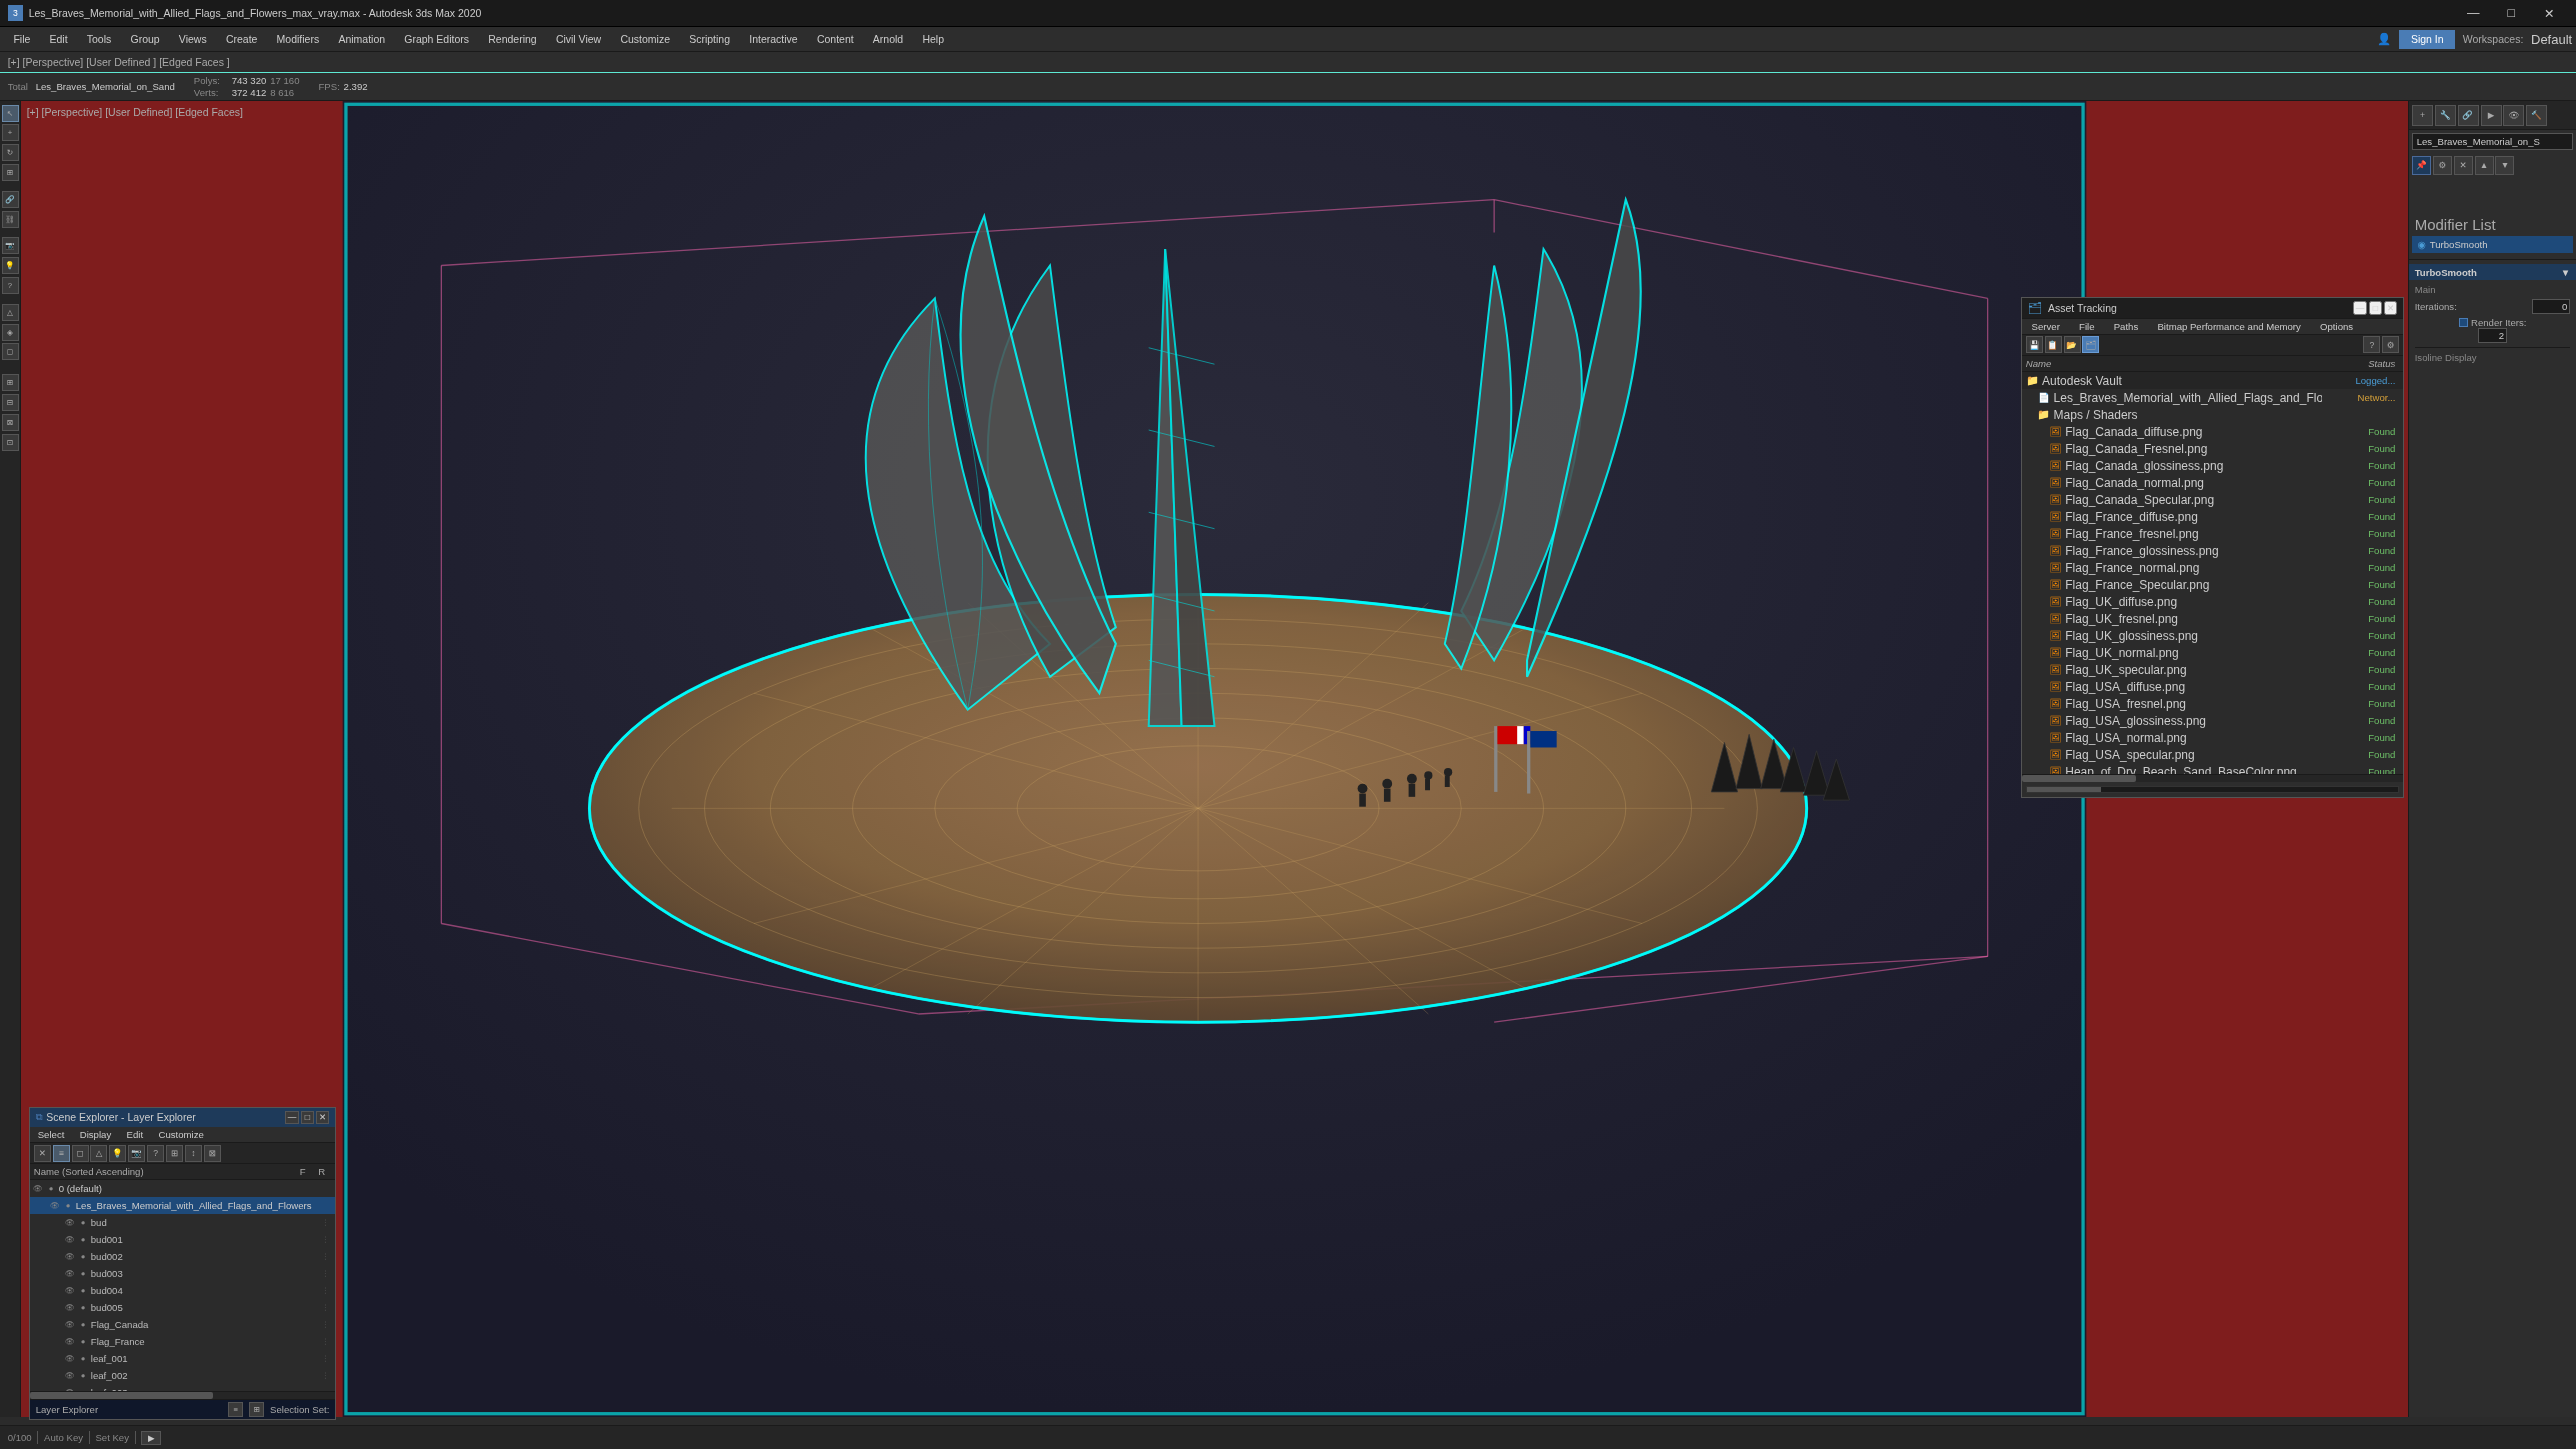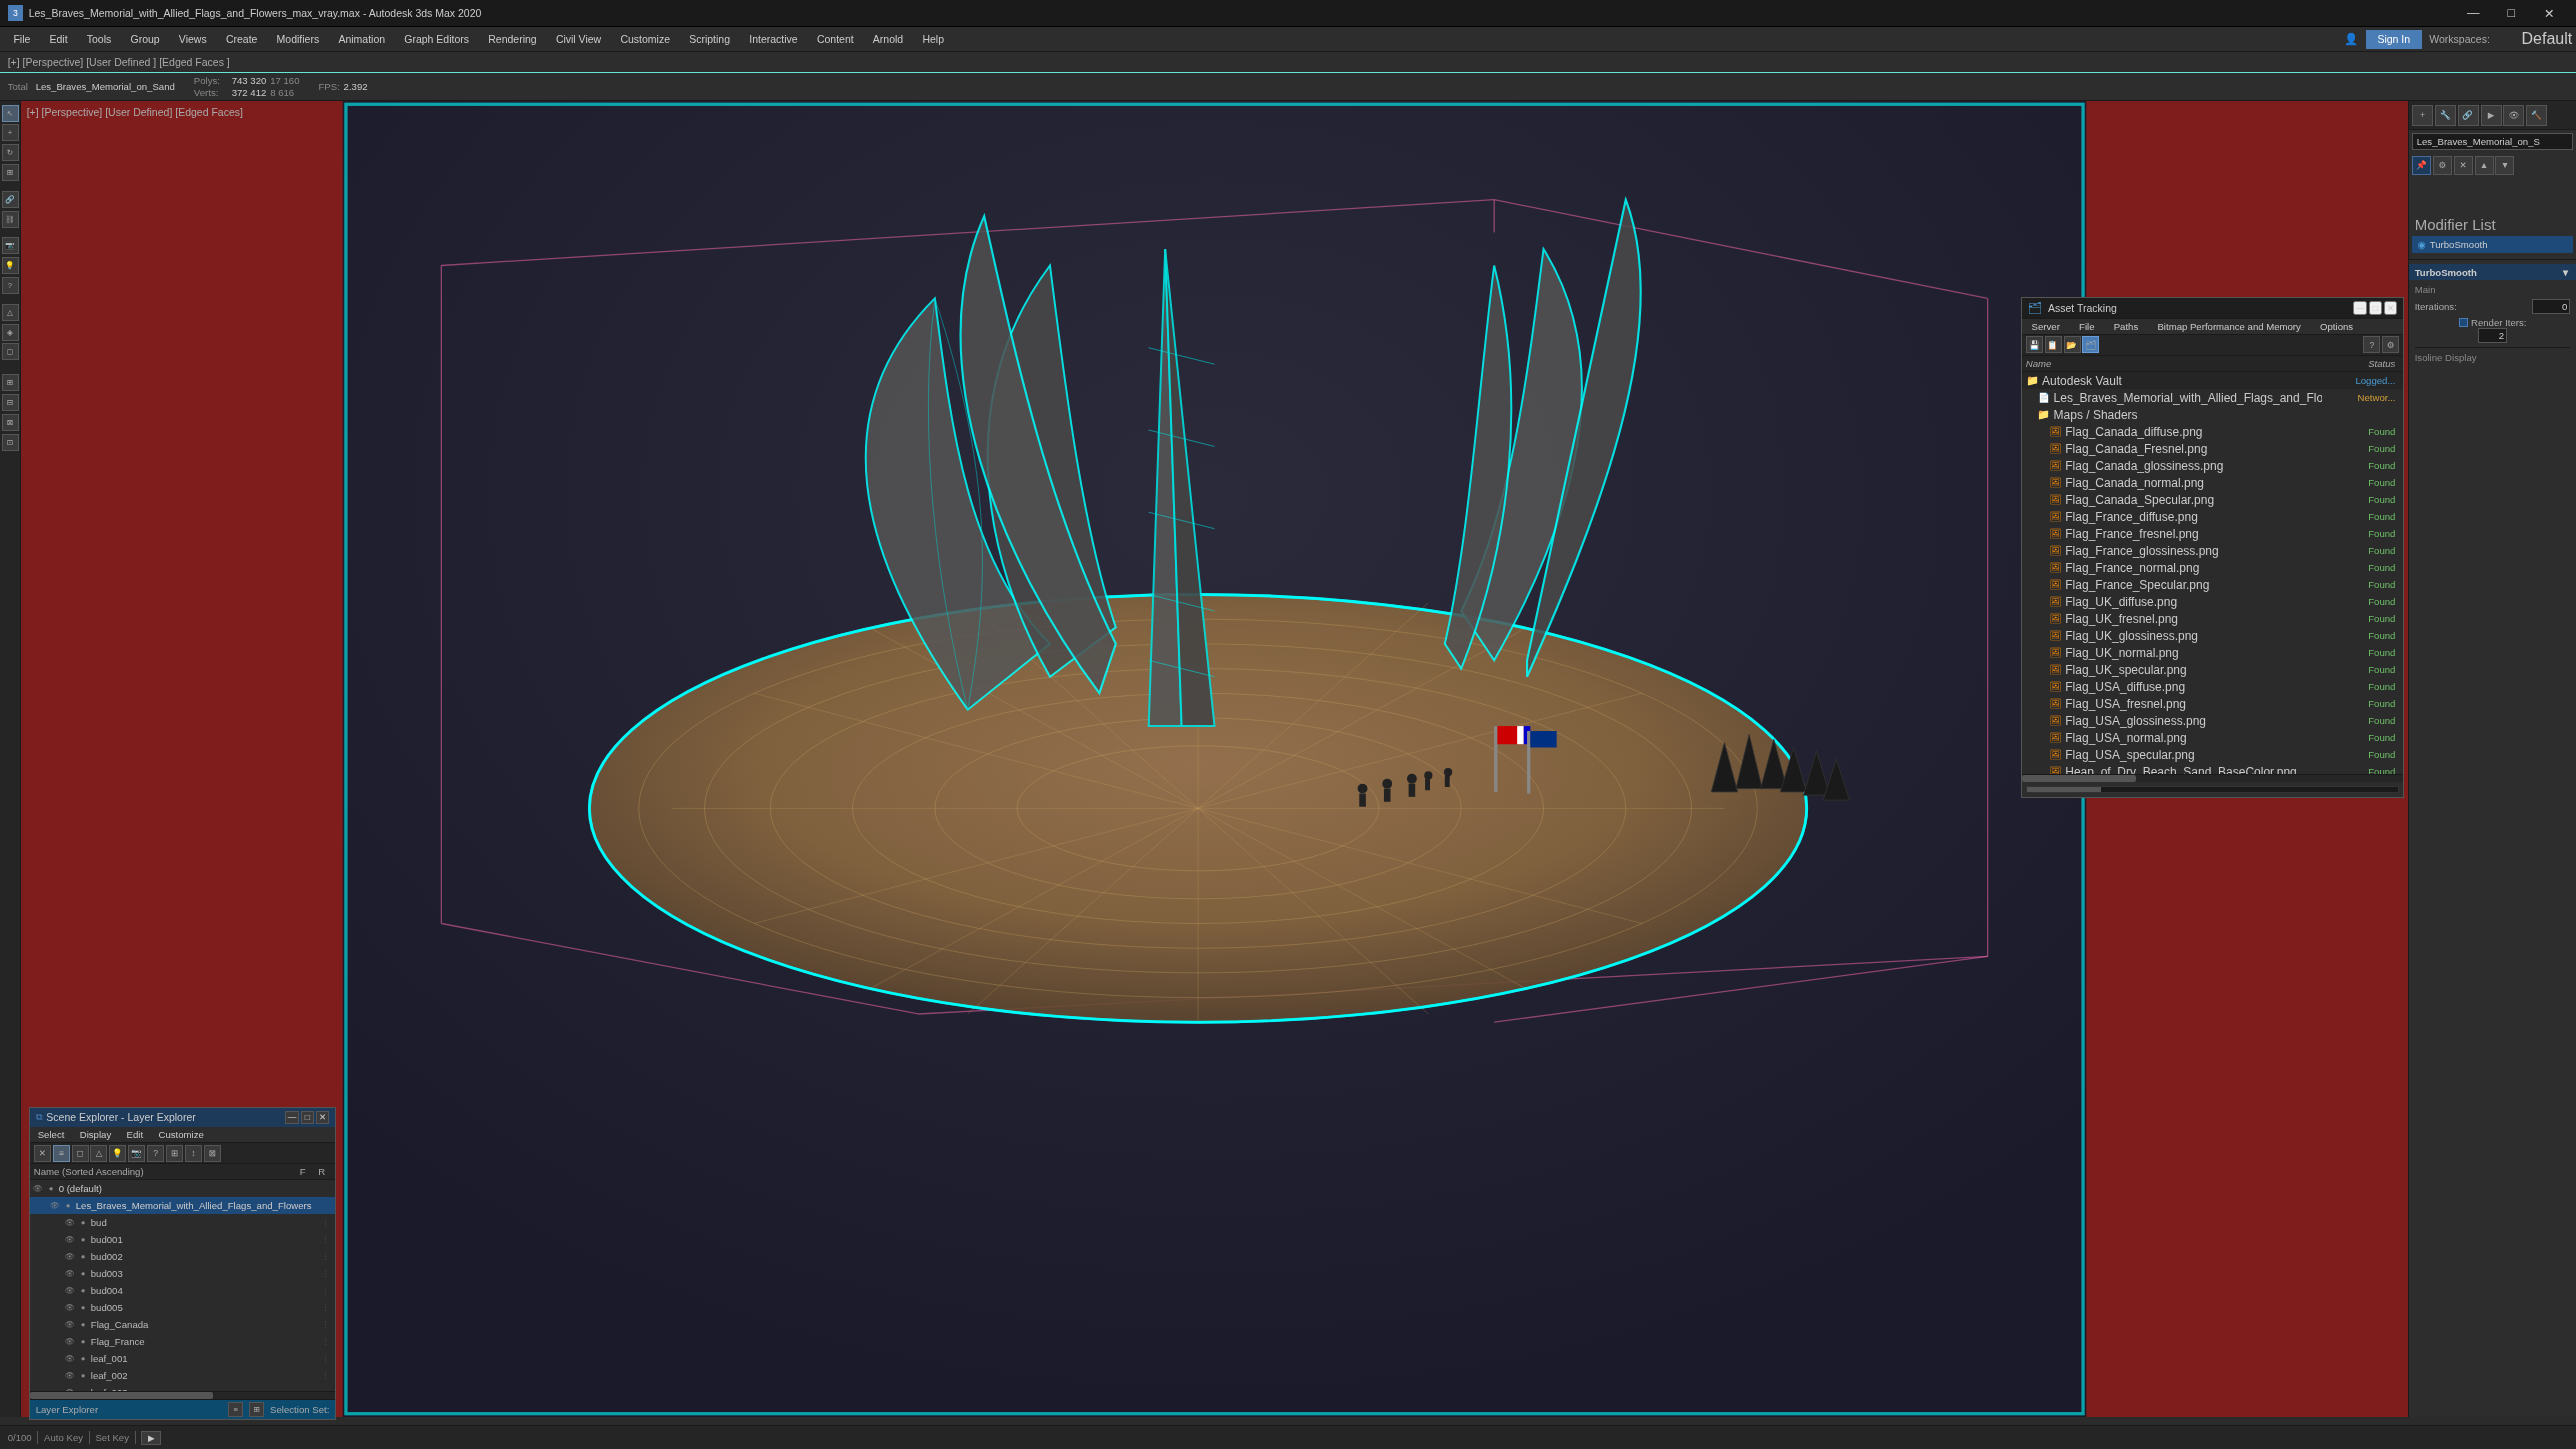--- a/index.html
+++ b/index.html
@@ -12,21 +12,21 @@
     #title-bar .title-text { color: #ccc; font-size: 10.5px; }
     #title-bar .win-controls { display: flex; gap: 0; }
     #title-bar .win-btn { width: 38px; height: 27px; background: transparent; border: none; color: #ccc; cursor: pointer; display: flex; align-items: center; justify-content: center; font-size: 12.5px; }
 
     
     #menu-bar { background: #2d2d2d; height: 25px; display: flex; align-items: center; padding: 0 3.8px; border-bottom: 1px solid #1a1a1a; }
     .menu-item { padding: 1.9px 9.6px; color: #ccc; cursor: pointer; font-size: 10.5px; height: 21px; display: flex; align-items: center; white-space: nowrap; }
     .menu-separator-right { margin-left: auto; display: flex; align-items: center; gap: 7.7px; }
     .sign-in-btn { background: #4a7cb5; padding: 1.9px 11.5px; color: white; cursor: pointer; height: 19px; display: flex; align-items: center; font-size: 10.5px; }
     .workspace-label { color: #aaa; font-size: 10.5px; }
-    .workspace-value { color: #ccc; font-size: 16px; margin-left: 24px; }
+    .workspace-value { color: #ccc; font-size: 13px; }
 
     
     #info-bar { background: #2d2d2d; height: 21px; display: flex; align-items: center; padding: 0 7.7px; border-bottom: 1px solid #5eead4; font-size: 10.5px; color: #aaa; }
 
     
     #left-toolbar { width: 19px; background: #252525; border-right: 1px solid #1a1a1a; display: flex; flex-direction: column; align-items: center; padding: 3.8px 0; gap: 1.9px; }
     .tool-btn { width: 17px; height: 17px; background: #3a3a3a; border: 1px solid #555; cursor: pointer; display: flex; align-items: center; justify-content: center; font-size: 7.7px; color: #aaa; }
 
     
     #viewport { flex: 1; background: #1e1e1e; position: relative; overflow: hidden; }
@@ -55,21 +55,21 @@
     .se-item { display: flex; align-items: center; padding: 1px 1.9px; cursor: pointer; height: 17px; }
     .se-item.selected { background: #1e4a7a; }
     .se-item.layer-root { font-size: 9.6px; color: #ccc; }
     .se-item.layer-child { font-size: 9.6px; color: #ccc; padding-left: 19px; }
     .se-item.layer-grandchild { font-size: 9.6px; color: #bbb; padding-left: 34px; }
     .se-icon { width: 11.5px; height: 11.5px; display: inline-flex; align-items: center; justify-content: center; font-size: 7.7px; margin-right: 1.9px; }
     .eye-icon { color: #888; }
     .se-name { flex: 1; white-space: nowrap; overflow: hidden; }
     .se-dots { width: 15.3px; text-align: center; color: #555; font-size: 7.7px; }
     #se-scrollbar { height: 7.7px; background: #252525; border-top: 1px solid #1a1a1a; }
-    #se-bottom { background: #0c4a6e; padding: 1.9px 5.7px; display: flex; align-items: center; justify-content: space-between; border-top: 1px solid #1a1a1a; }
+    #se-bottom { background: #0f172a; padding: 1.9px 5.7px; display: flex; align-items: center; justify-content: space-between; border-top: 1px solid #1a1a1a; }
     .se-bottom-label { color: #aaa; font-size: 9.6px; }
     .se-bottom-btn { width: 15.3px; height: 15.3px; background: #3a3a3a; border: 1px solid #555; cursor: pointer; display: flex; align-items: center; justify-content: center; font-size: 7.7px; color: #aaa; }
 
     
     #asset-tracking { width: 374px; background: #2d2d2d; border: 1px solid #555; position: absolute; top: 287px; right: 153px; z-index: 10; }
     #at-title-bar { background: #1e1e1e; padding: 2.9px 5.7px; display: flex; align-items: center; justify-content: space-between; border-bottom: 1px solid #1a1a1a; }
     #at-title { color: #ccc; font-size: 10.5px; display: flex; align-items: center; gap: 5.7px; }
     #at-win-btns { display: flex; gap: 1.9px; }
     .at-win-btn { width: 13.4px; height: 13.4px; display: flex; align-items: center; justify-content: center; cursor: pointer; font-size: 8.6px; color: #ccc; }
     #at-menu { background: #2d2d2d; display: flex; gap: 0; border-bottom: 1px solid #1a1a1a; }

